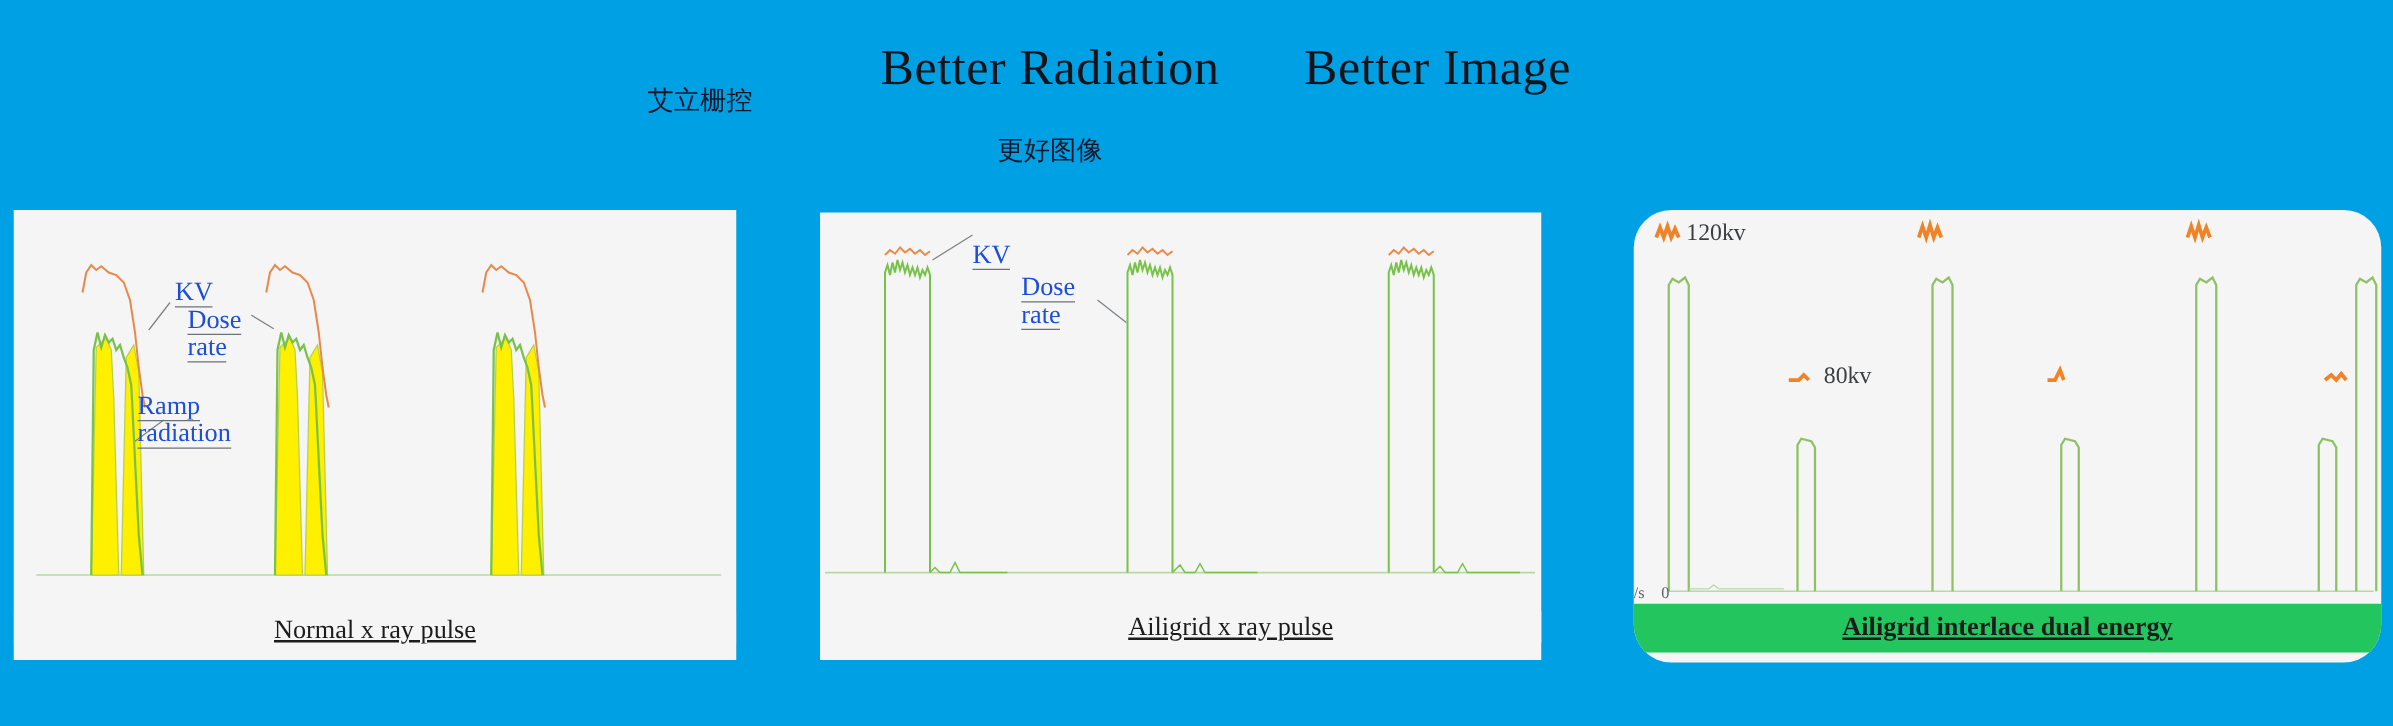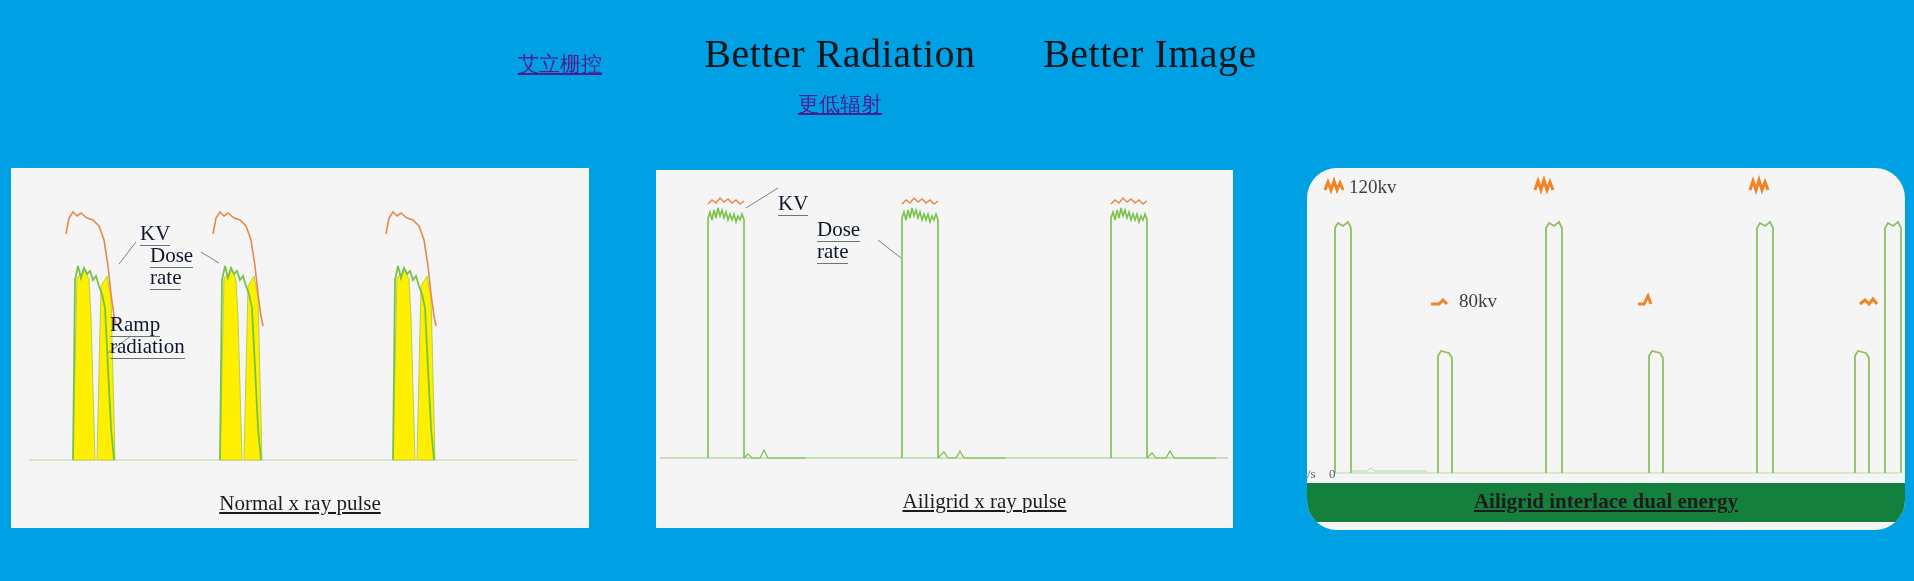--- a/index.html
+++ b/index.html
@@ -18,24 +18,23 @@
     font-family:"Liberation Serif", serif;
     font-size:40px;
     color:#111418;
     line-height:1;
     letter-spacing:.5px;
     white-space:nowrap;
   }
   .hcol .zh{
     font-family:"DejaVu Sans", sans-serif;
     font-size:21px;
-    color:#4c1d95;
-    margin-top:16px;
-    white-space:nowrap;
-    text-decoration:underline;
+    color:#0f172a;
+    margin-top:32px;
+    white-space:nowrap;
   }
   #hc0{ left:430px; top:34px; width:260px; }
   #hc1{ left:640px; top:34px; width:400px; }
   #hc2{ left:960px; top:34px; width:380px; }
 
   .panel{
     position:absolute;
     background:#f4f5f4;
     overflow:hidden;
   }
@@ -50,27 +49,27 @@
     position:absolute;left:0;width:100%;
     text-align:center;
     font-family:"Liberation Serif", serif;
     font-size:21px;
     color:#1c1c1c;
     background:#f4f5f4;
     text-decoration:underline;
   }
   #cap1{ bottom:12px; }
   #cap2{ bottom:14px;margin-left:40px; }
-  #cap3{ bottom:8px; font-weight:bold; font-size:21px; background:#15803d; padding:6px 0 8px 0;}
+  #cap3{ bottom:8px; font-weight:bold; font-size:21px; background:#22c55e; padding:6px 0 8px 0;}
 
   .annot{
     position:absolute;
     font-family:"Liberation Serif", serif;
     font-size:21px;
-    color:#0f172a;
+    color:#1d4ed8;
     line-height:1.05;
     white-space:pre-line;
   }
   .annot u{ text-decoration:none; border-bottom:1px solid #6d7277; }
 
   .kvlabel{
     position:absolute;
     font-family:"Liberation Serif", serif;
     font-size:19px;
     color:#3b3f44;
@@ -88,21 +87,21 @@
 <body>
 
 <div class="header">
 
   <div class="hcol" id="hc0">
     <div class="zh">艾立栅控</div>
   </div>
 
   <div class="hcol" id="hc1">
     <div class="en">Better Radiation</div>
-    <div class="zh">更低辐射</div>
+    <div class="zh">更好图像</div>
   </div>
 
   <div class="hcol" id="hc2">
     <div class="en">Better Image</div>
   </div>
 
 </div>
 
 <div class="panel" id="panel1">
 

